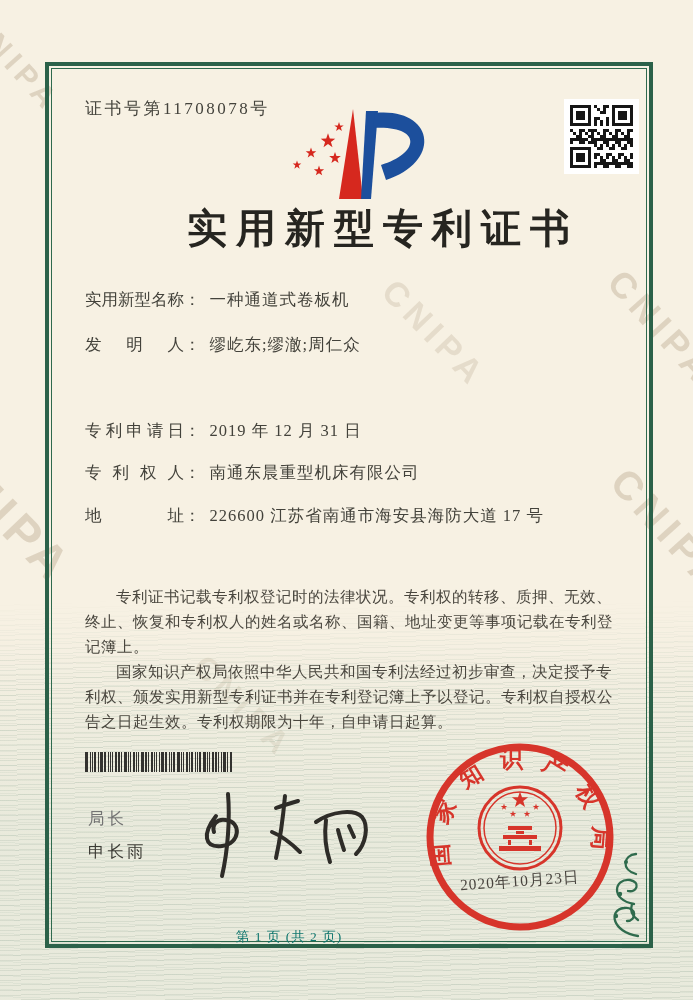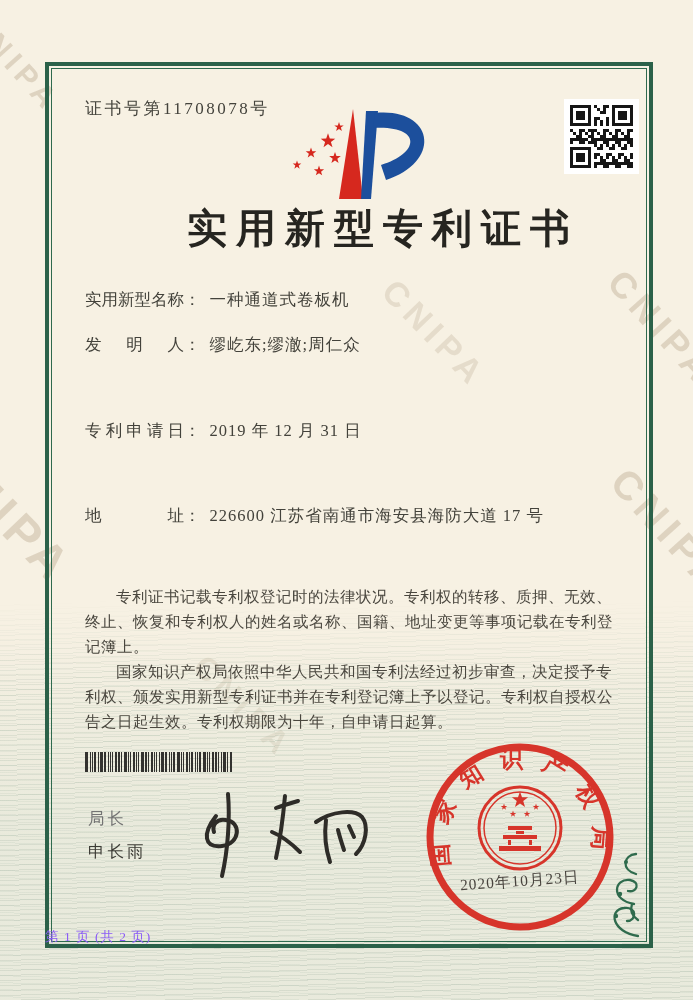--- a/index.html
+++ b/index.html
@@ -38,21 +38,21 @@
   .row .val{letter-spacing:1px;}
   .grp2{margin-left:46px;}
   .paras{position:absolute;left:85px;top:584px;width:533px;font-size:15.5px;line-height:25px;color:#4a473f;letter-spacing:.5px;}
   .paras p{margin:0;text-indent:2em;}
   .barcode{position:absolute;left:85px;top:752px;height:20px;display:flex;align-items:stretch;}
   .barcode div{background:#33322f;}
   .director-title{position:absolute;left:88px;top:808px;font-size:16.5px;letter-spacing:3px;color:#737373;}
   .director-name{position:absolute;left:88px;top:841px;font-size:16.5px;letter-spacing:3px;color:#3c3b35;}
   .sig{position:absolute;left:188px;top:788px;}
   .seal{position:absolute;left:420px;top:740px;}
-  .pageinfo{position:absolute;left:45px;top:928px;width:488px;font-size:13.5px;letter-spacing:1px;color:#8b5cf6;}
+  .pageinfo{position:absolute;left:45px;top:928px;width:488px;text-align:center;font-size:13.5px;letter-spacing:1px;color:#0f766e;}
   .contnote{position:absolute;left:0;top:960px;width:693px;text-align:center;font-size:15px;letter-spacing:2px;color:#3d3c36;}
 </style>
 </head>
 <body>
 
 <div class="page">
 
   <span class="wm" style="left:-14px;top:6px;font-size:30px;transform:rotate(48deg);">CNIPA</span>
   <span class="wm" style="left:402px;top:272px;font-size:34px;opacity:.7;transform:rotate(46deg);">CNIPA</span>
   <span class="wm" style="left:630px;top:262px;font-size:36px;transform:rotate(48deg);">CNIPA</span>
@@ -235,20 +235,23 @@
 
   <div class="row" style="top:289px;">
     <span class="lab">实用新型名称</span><span class="sep">：</span><span class="val">一种通道式卷板机</span>
   </div>
   <div class="row" style="top:334px;">
     <span class="lab">发明人</span><span class="sep">：</span><span class="val">缪屹东;缪澈;周仁众</span>
   </div>
   <div class="row" style="top:420px;">
     <span class="lab">专利申请日</span><span class="sep">：</span><span class="val">2019 年 12 月 31 日</span>
   </div>
+  <div class="row" style="top:462px;">
+    <span class="lab">专利权人</span><span class="sep">：</span><span class="val">南通东晨重型机床有限公司</span>
+  </div>
   <div class="row" style="top:505px;">
     <span class="lab">地址</span><span class="sep">：</span><span class="val">226600 江苏省南通市海安县海防大道 17 号</span>
   </div>
 
   <div class="paras">
     <p>专利证书记载专利权登记时的法律状况。专利权的转移、质押、无效、终止、恢复和专利权人的姓名或名称、国籍、地址变更等事项记载在专利登记簿上。</p>
     <p>国家知识产权局依照中华人民共和国专利法经过初步审查，决定授予专利权、颁发实用新型专利证书并在专利登记簿上予以登记。专利权自授权公告之日起生效。专利权期限为十年，自申请日起算。</p>
   </div>
 
   <div id="barcode" class="barcode">

